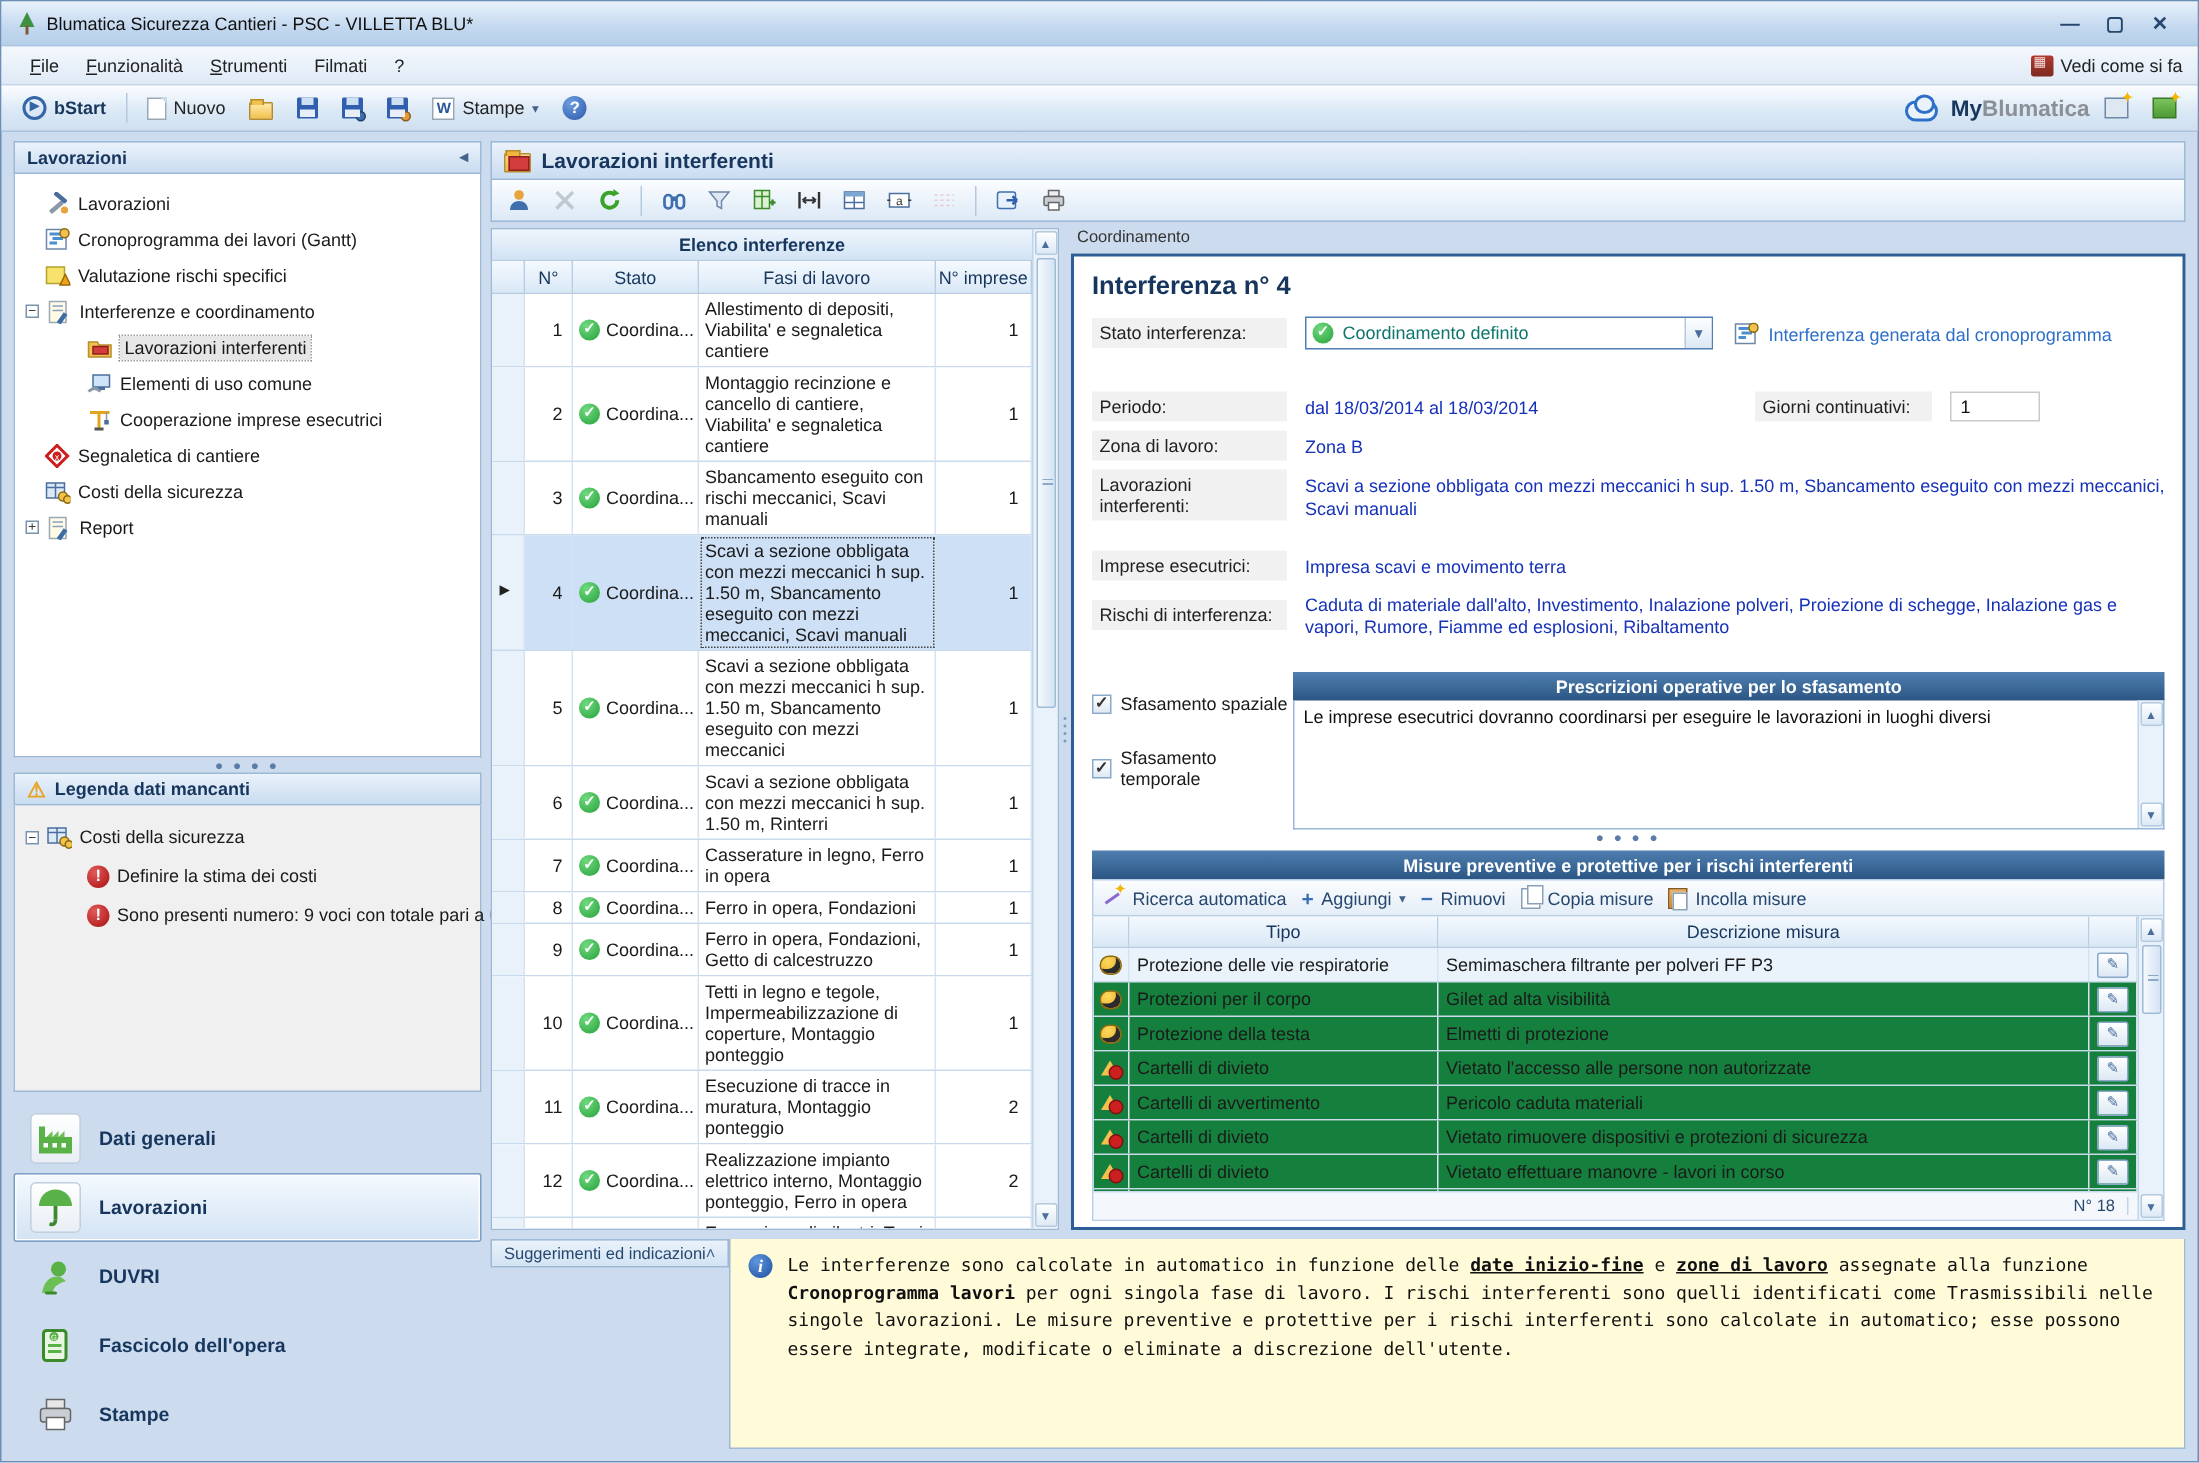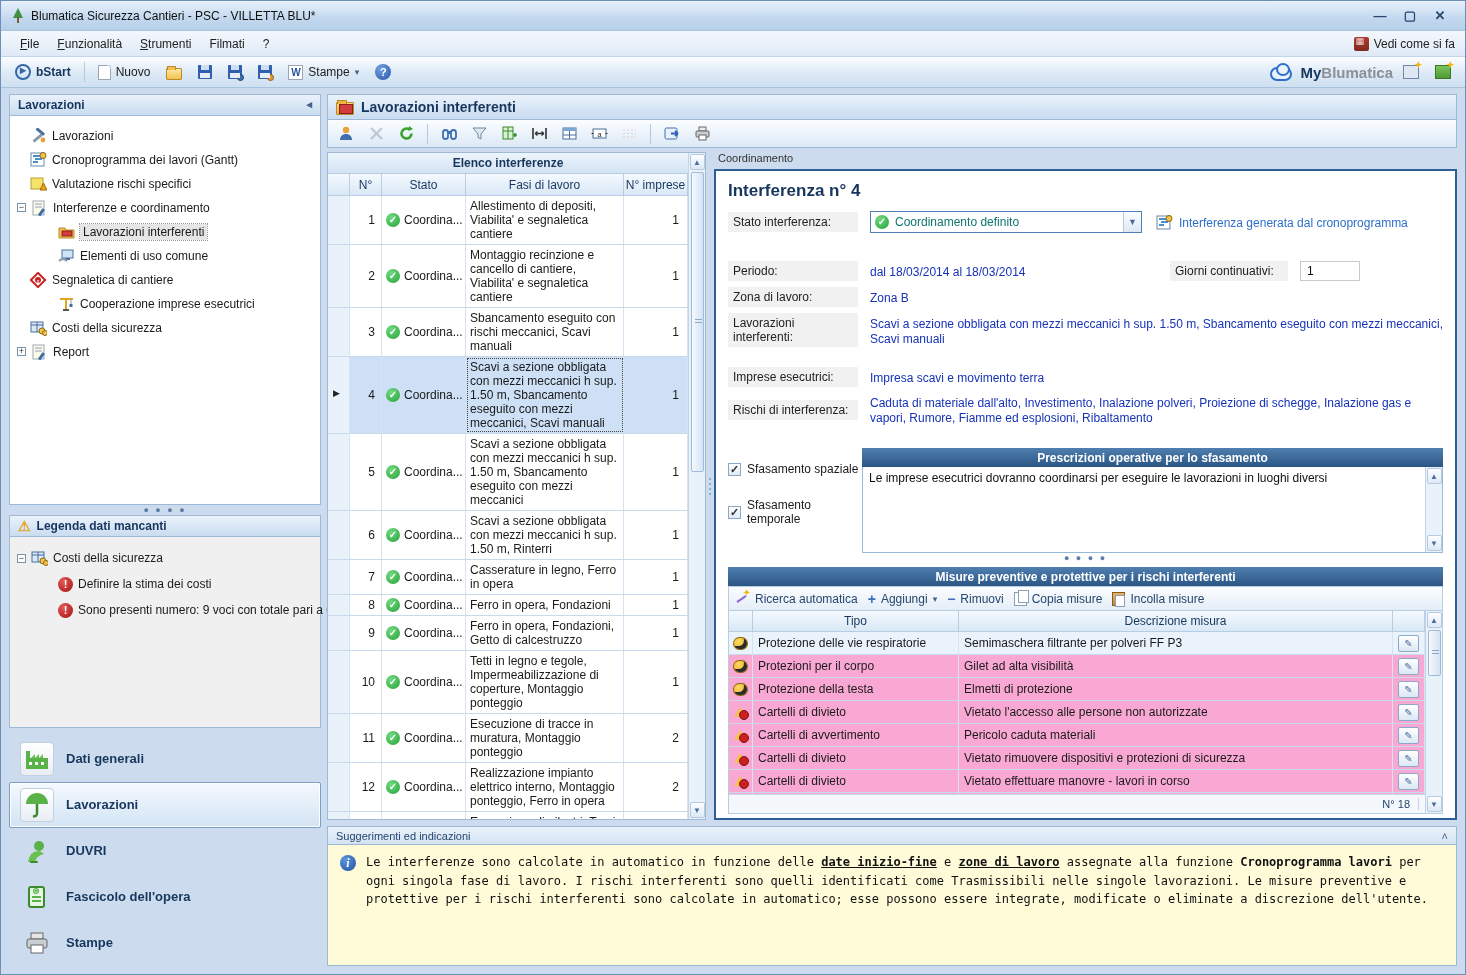--- a/index.html
+++ b/index.html
@@ -172,34 +172,34 @@
   .ic-wand::after { content:"✦"; position:absolute; right:-1px; top:-4px; color:#f2b705; font-size:10px; }
   .ic-copy { width:13px; height:14px; background:#fff; border:1px solid #8aa0b8; position:relative; }
   .ic-copy::before { content:""; position:absolute; left:3px; top:-3px; width:9px; height:11px; background:#fff; border:1px solid #8aa0b8; }
   .ic-paste { width:13px; height:14px; background:linear-gradient(#e8b36a,#c98a33); border:1px solid #8a5a17; position:relative; }
   .ic-paste::before { content:""; position:absolute; left:2px; top:2px; width:8px; height:10px; background:#fff; border:1px solid #8aa0b8; }
 
   .mis-table { flex:1; min-height:0; display:flex; border:1px solid #b7cde3; border-top:none; }
   .mis-grid { flex:1; min-width:0; display:flex; flex-direction:column; overflow:hidden; }
   .mis-colhd { display:grid; grid-template-columns:24px 206px 1fr 32px; height:21px; }
   .mis-colhd > div { background:linear-gradient(#f4f9fe,#d9e8f6); border-right:1px solid #b7cde3; border-bottom:1px solid #b7cde3; color:#17365d; display:flex; align-items:center; justify-content:center; }
-  .mrow { display:grid; grid-template-columns:24px 206px 1fr 32px; height:23px; border-bottom:1px solid #c9daec; background:#f9a8d4; }
+  .mrow { display:grid; grid-template-columns:24px 206px 1fr 32px; height:23px; border-bottom:1px solid #c9daec; background:#15803d; }
   .mrow > div { border-right:1px solid #d5e3f2; display:flex; align-items:center; padding:0 5px; overflow:hidden; white-space:nowrap; }
   .mrow.sel { background:#eaf2fb; }
   .mrow .m-gut { justify-content:center; padding:0; }
   .type-icon { width:15px; height:13px; position:relative; }
   .mrow.dpi .type-icon { background:radial-gradient(circle at 35% 30%, #ffd95e, #e0a61f); border-radius:50% / 60%; border:1px solid #8a6a10; box-shadow:inset -3px -3px 0 #2b2b2b; }
   .mrow.sign .type-icon::before { content:""; position:absolute; left:1px; top:1px; border-left:6px solid transparent; border-right:6px solid transparent; border-bottom:10px solid #f2c14e; }
   .mrow.sign .type-icon::after { content:""; position:absolute; right:-1px; bottom:-1px; width:8px; height:8px; border-radius:50%; background:#cc1f1f; border:1px solid #7e1212; }
   .editbtn { width:24px; height:17px; border:1px solid #8aa8c8; border-radius:2px; background:linear-gradient(#ffffff,#dce8f4); display:flex; align-items:center; justify-content:center; font-size:10px; color:#4a6f9e; }
   .mis-foot { height:19px; border-top:1px solid #c9daec; display:flex; align-items:center; justify-content:flex-end; gap:8px; padding-right:6px; color:#26476e; font-size:11px; background:#f4f8fc; }
   .mis-foot .sep { width:1px; height:12px; background:#c2d5e8; }
 
   
-  .sugg { height:140px; margin-top:6px; display:flex; flex-direction:column; }
+  .sugg { height:140px; margin-top:6px; display:flex; flex-direction:row; }
   .sugg-hd { height:19px; background:linear-gradient(#eaf2fb,#d3e3f3); border:1px solid #9db9d6; display:flex; align-items:center; padding:0 8px; color:#26476e; font-size:11px; }
   .sugg-hd .spacer { flex:1; }
   .sugg-body { flex:1; background:#fffbd9; border:1px solid #9db9d6; border-top:none; padding:8px 12px; display:flex; gap:10px; overflow:hidden; }
   .ic-info { width:16px; height:16px; flex:none; border-radius:50%; background:radial-gradient(circle at 35% 30%, #5e96dd, #1f4f9e); color:#fff; font-family:"Liberation Serif", serif; font-style:italic; font-weight:bold; font-size:12px; text-align:center; line-height:16px; margin-top:2px; }
   .sugg-text { font-family:"DejaVu Sans Mono", monospace; font-size:12px; line-height:1.55; color:#111; }
   .seg-bu { font-weight:bold; text-decoration:underline; }
   .seg-b { font-weight:bold; }
 </style>
 </head>
 <body>
@@ -340,41 +340,41 @@
         <div class="titem child">
           <span class="ti">
               <svg viewBox="0 0 17 16">
                 <rect x="4" y="2" width="11" height="8" fill="#cfe4f7" stroke="#4a6f9e"></rect>
                 <rect x="7" y="10" width="5" height="2" fill="#4a6f9e"></rect>
                 <path d="M1 13 q4 -4 8 0" fill="none" stroke="#8b98a8" stroke-width="2"></path>
               </svg>
             </span>
           <span class="tlabel">Elementi di uso comune</span>
         </div>
-        <div class="titem">
-          <span class="ti">
-              <svg viewBox="0 0 17 16">
-                <rect x="3" y="3" width="10" height="10" transform="rotate(45 8 8)" fill="#fff" stroke="#cc1f1f" stroke-width="2"></rect>
-                <circle cx="8" cy="8" r="3" fill="#cc1f1f"></circle>
-                <text x="8" y="10.5" font-size="6" fill="#fff" text-anchor="middle">x</text>
-              </svg>
-            </span>
-          <span class="tlabel">Segnaletica di cantiere</span>
-        </div>
         <div class="titem child">
           <span class="ti">
               <svg viewBox="0 0 17 16">
                 <line x1="8" y1="2" x2="8" y2="14" stroke="#e0a61f" stroke-width="2"></line>
                 <line x1="2" y1="3" x2="15" y2="3" stroke="#e0a61f" stroke-width="2"></line>
                 <line x1="13" y1="3" x2="13" y2="8" stroke="#8b98a8"></line>
                 <rect x="11.5" y="8" width="3" height="3" fill="#4a6f9e"></rect>
                 <rect x="5" y="13" width="6" height="2" fill="#555"></rect>
               </svg>
             </span>
           <span class="tlabel">Cooperazione imprese esecutrici</span>
+        </div>
+        <div class="titem">
+          <span class="ti">
+              <svg viewBox="0 0 17 16">
+                <rect x="3" y="3" width="10" height="10" transform="rotate(45 8 8)" fill="#fff" stroke="#cc1f1f" stroke-width="2"></rect>
+                <circle cx="8" cy="8" r="3" fill="#cc1f1f"></circle>
+                <text x="8" y="10.5" font-size="6" fill="#fff" text-anchor="middle">x</text>
+              </svg>
+            </span>
+          <span class="tlabel">Segnaletica di cantiere</span>
         </div>
         <div class="titem">
           <span class="ti">
               <svg viewBox="0 0 17 16">
                 <rect x="1" y="2" width="12" height="10" fill="#dce9f6" stroke="#4a6f9e"></rect>
                 <line x1="1" y1="5" x2="13" y2="5" stroke="#4a6f9e"></line>
                 <line x1="7" y1="2" x2="7" y2="12" stroke="#4a6f9e"></line>
                 <circle cx="12" cy="11" r="3" fill="#f2c14e" stroke="#8a6a10"></circle>
                 <circle cx="15" cy="13" r="2.5" fill="#f2c14e" stroke="#8a6a10"></circle>
               </svg>

